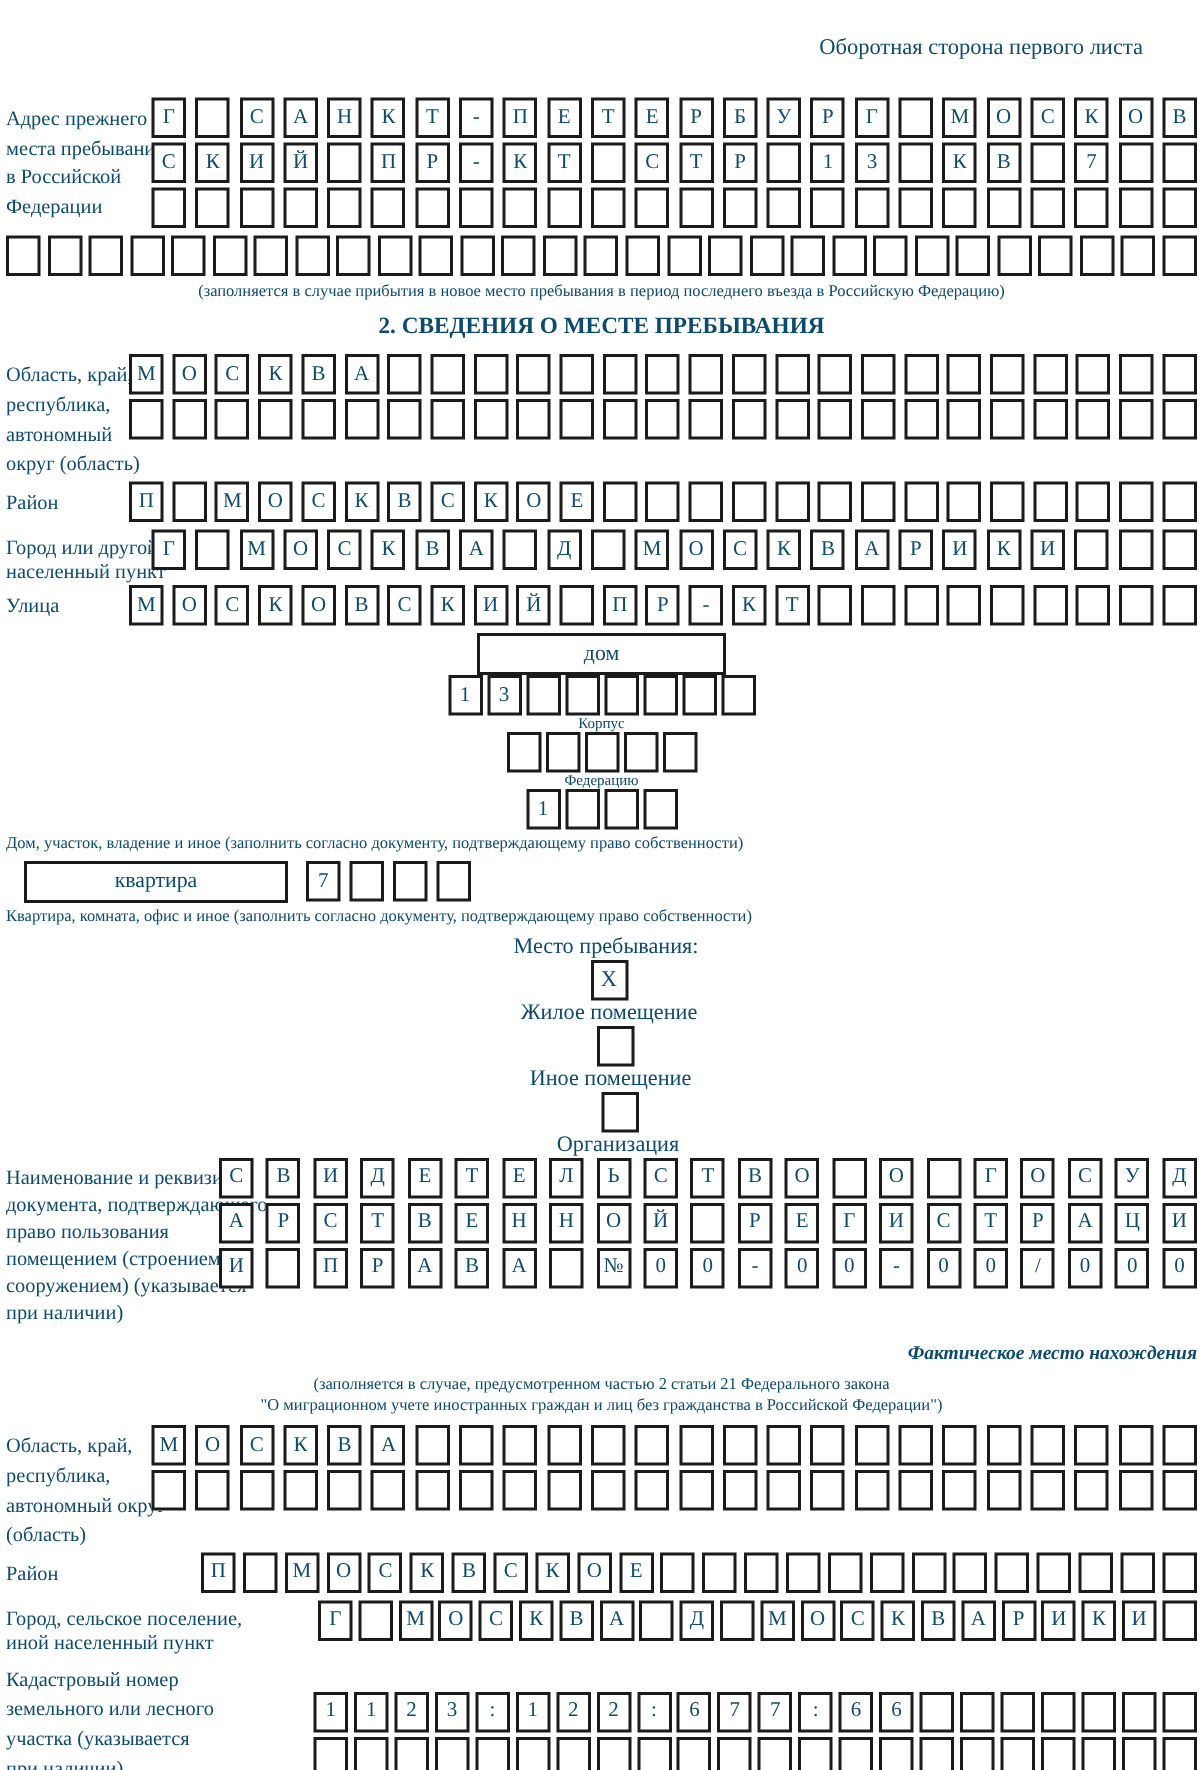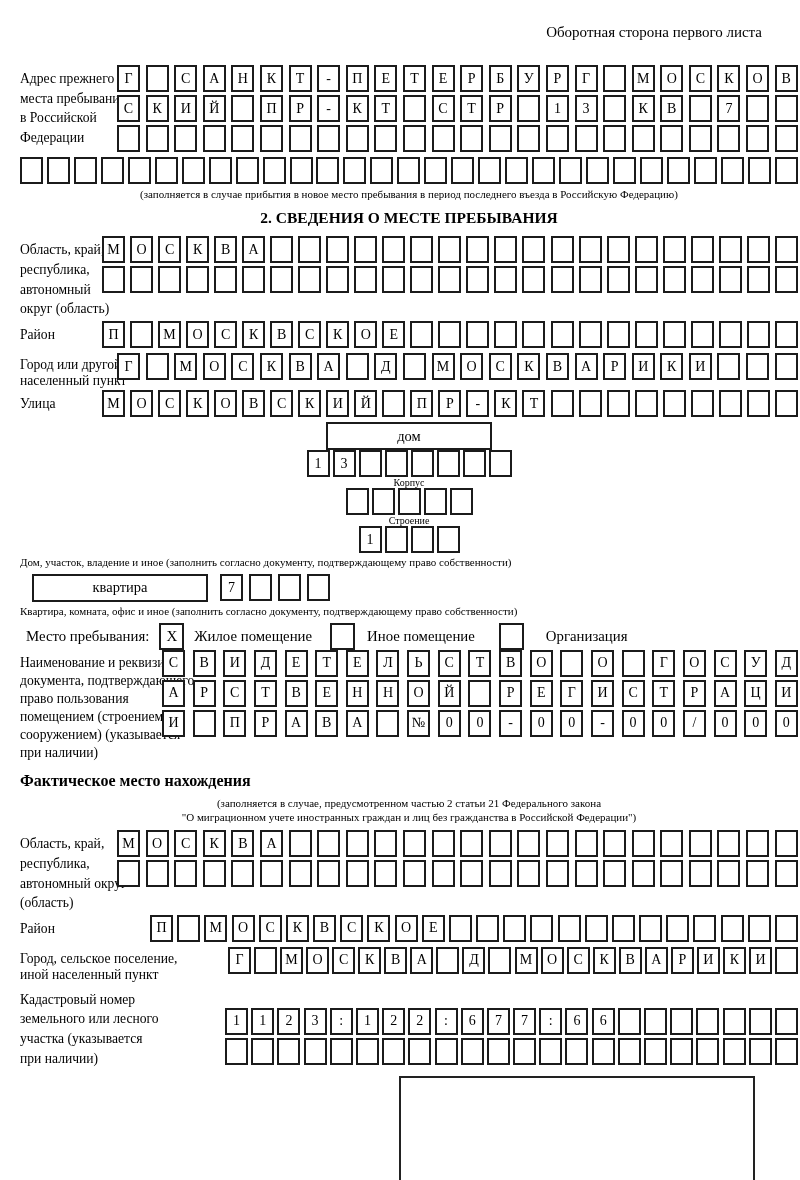--- a/index.html
+++ b/index.html
@@ -1,20 +1,20 @@
 <!DOCTYPE html>
 <html><head>
 <meta charset="utf-8">
 <style>
   * { box-sizing: border-box; }
   html, body { margin: 0; padding: 0; background: #ffffff; }
   .page {
-    width: 800px; height: 1180px; background: #fff; color: #000000;
+    width: 800px; height: 1180px; background: #fff; color: #0c4a6e;
     font-family: "Liberation Serif", "DejaVu Serif", serif;
-    padding: 10px 2px 0 20px; overflow: hidden; position: relative;
+    padding: 10px 2px 0 4px; overflow: hidden; position: relative;
   }
   .hdr { text-align: right; font-size: 15px; margin: 14px 36px 24px 0; }
 
   .field { display: flex; align-items: flex-start; margin-bottom: 2px; }
   .flabel {
     font-size: 13.6px; line-height: 1.45; white-space: pre;
     flex: 0 0 auto; padding-top: 4px; overflow: visible;
   }
   .frows { flex: 1 1 auto; min-width: 0; }
 
@@ -32,26 +32,26 @@
     font-size: 14.5px; flex: 0 0 auto;
   }
   .cb {
     width: 25px; height: 27px; border: 2px solid #1b1b1b; background: #fff;
     display: inline-flex; align-items: center; justify-content: center;
     font-size: 15px; flex: 0 0 auto;
   }
   .note { font-size: 11px; line-height: 1.3; }
   .note.center { text-align: center; }
   .title { font-weight: bold; text-align: center; font-size: 15.5px; margin: 8px 0 9px; }
-  .subtitle { font-weight: bold; text-align: left; font-size: 16px; margin: 10px 0 6px; }
+  .subtitle { font-weight: bold; text-align: right; font-size: 13px; margin: 10px 0 6px; font-style: italic; }
 
   .houserow { display: flex; align-items: center; justify-content: space-between; margin-bottom: 2px; flex-direction: column; }
   .inl { font-size: 10px; flex: 0 0 auto; padding: 0 2px; }
   .aptrow { display: flex; align-items: center; gap: 12px; margin: 4px 0 2px 12px; }
-  .stayrow { display: flex; align-items: center; font-size: 14.8px; margin-top: 5px; }
+  .stayrow { display: flex; align-items: center; font-size: 14.8px; margin-top: 5px; flex-direction: column; }
 
   .stampwrap { margin: 8px 0 0 350px; width: 414px; }
   .stampbox { width: 356px; height: 174px; border: 2px solid #222; margin: 4px auto 6px; background: #fff; }
 </style>
 </head>
 <body>
 
 <div class="page">
 
   <div class="hdr">Оборотная сторона первого листа</div>
@@ -352,21 +352,21 @@
         <span class="cell"></span>
       </div>
     <span class="inl">Корпус</span>
     <div class="row tight" style="margin-bottom:0">
         <span class="cell"></span>
         <span class="cell"></span>
         <span class="cell"></span>
         <span class="cell"></span>
         <span class="cell"></span>
       </div>
-    <span class="inl">Строение</span>
+    <span class="inl">Федерацию</span>
     <div class="row tight" style="margin-bottom:0">
         <span class="cell">1</span>
         <span class="cell"></span>
         <span class="cell"></span>
         <span class="cell"></span>
       </div>
   </div>
   <div class="note">Дом, участок, владение и иное (заполнить согласно документу, подтверждающему право собственности)</div>
 
   <div class="aptrow">

